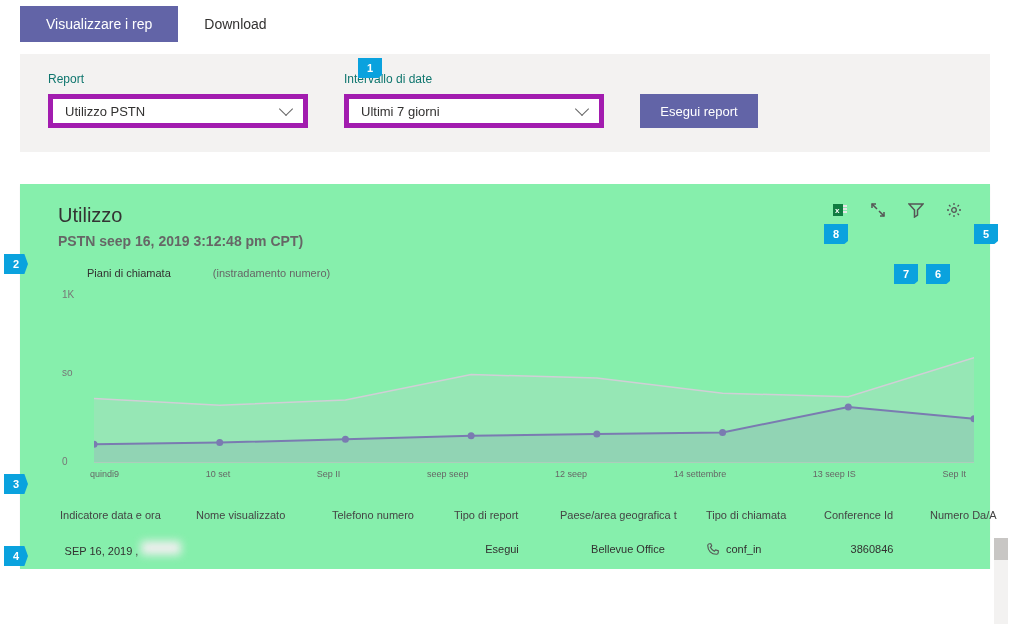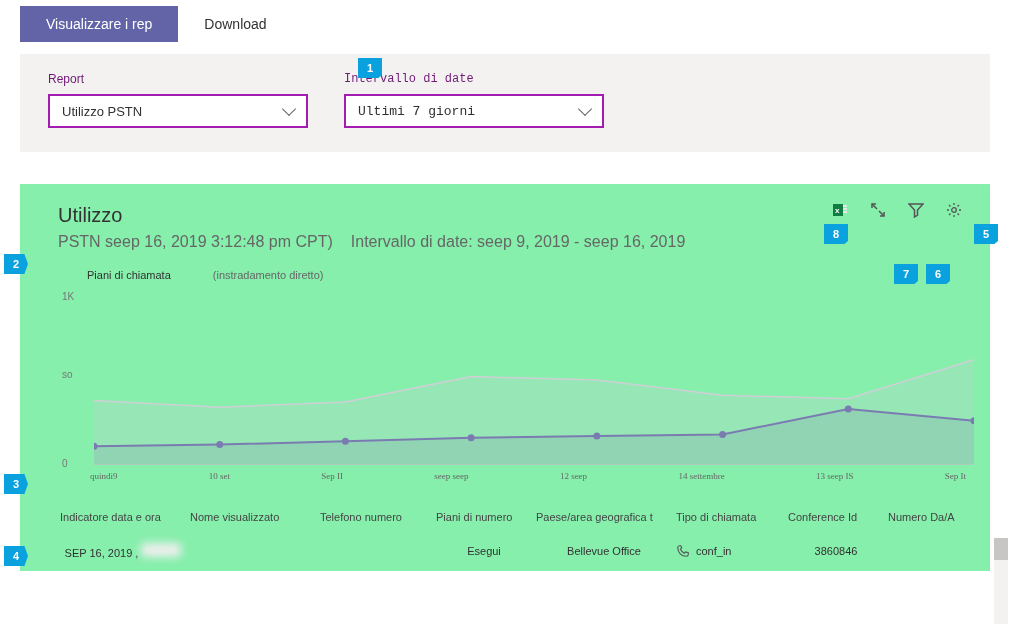--- a/index.html
+++ b/index.html
@@ -24,48 +24,48 @@
   .tab.active::after {
     content:""; position:absolute; left:48px; bottom:-6px;
     border:6px solid transparent; border-top-color:#6264a7;
   }
   
   .filter-band {
     background:#f3f2f1; margin:12px 20px 0 20px; padding:18px 28px 24px;
     display:flex; gap:36px; align-items:flex-end; position:relative;
   }
   .filter-col { display:flex; flex-direction:column; gap:8px; }
-  .filter-col label { font-size:12px; color:#701a75; }
+  .filter-col label { font-size:12px; color:#0f766e; }
   .select-box {
-    background:#fff; border:2px solid #a21caf; width:260px; height:34px;
+    background:#fff; border:5px solid #a21caf; width:260px; height:34px;
     display:flex; align-items:center; justify-content:space-between;
     padding:0 12px; font-size:13px; cursor:pointer;
   }
   .chev { width:10px; height:10px; border-right:1.5px solid #666; border-bottom:1.5px solid #666; transform:rotate(45deg); margin-top:-4px; }
   .run-btn {
     background:#6264a7; color:#fff; border:none; width:118px; height:34px;
     font-size:13px; cursor:pointer;
   }
   
   .card { background:#86efac; margin:32px 20px 0 20px; padding:20px 22px 6px 38px; position:relative; box-shadow:0 1px 2px rgba(0,0,0,.05); }
   .card h2 { font-size:20px; font-weight:400; color:#333; margin-bottom:6px; }
-  .meta { font-size:16px; color:#666; display:flex; gap:18px; }
+  .meta { font-size:14px; color:#666; display:flex; gap:28px;font-weight:bold; }
   .icon-row { position:absolute; top:18px; right:28px; display:flex; gap:22px; align-items:center; }
   .icon { width:16px; height:16px; color:#555; cursor:pointer; }
   
   .series-tabs { display:flex; gap:42px; font-size:11px; color:#666; margin:18px 0 14px 4px;padding-left:25px; }
   .series-tabs span:first-child { color:#323130; }
   .chart-wrap { position:relative; height:170px; margin-left:6px; margin-right:-6px; }
   .ylabel { position:absolute; left:-2px; font-size:10px; color:#777; }
   .y0 { bottom:-4px; } .y1 { top:74px; } .y2 { top:-4px; }
-  .xlabels { display:flex; justify-content:space-between; font-size:9px; color:#666; margin:6px 2px 0 32px;font-family:Liberation Serif, serif; }
+  .xlabels { display:flex; justify-content:space-between; font-size:9px; color:#666; margin:6px 2px 0 32px; }
   svg.chart { position:absolute; left:30px; top:0; width:calc(100% - 30px); height:100%; }
   
   .table-wrap { margin-top:26px; }
-  .thead, .trow { display:grid; grid-template-columns: 130px 130px 116px 100px 140px 112px 100px 112px; font-size:11px; }
+  .thead, .trow { display:grid; grid-template-columns: 130px 130px 116px 100px 140px 112px 100px 112px; font-size:11px;gap:6px; }
   .thead { color:#444; font-weight:400; }
   .thead div { padding:4px 2px; }
   .trow { margin-top:10px; align-items:center;text-align:center; }
   .trow div { padding:6px 2px; }
   .blur { filter: blur(4px); background:#eee; height:14px; width:70%; border-radius:2px; }
   .scrolltrack { position:absolute; right:2px; top:538px; width:14px; height:86px; background:#f3f2f1; }
   .scrollthumb { position:absolute; right:2px; top:538px; width:14px; height:22px; background:#c8c6c4; }
 </style>
 </head>
 <body>
@@ -76,34 +76,34 @@
 </div>
 
 <div class="filter-band">
   <div class="filter-col">
     <label>Report</label>
     <div class="select-box">
       <span>Utilizzo PSTN</span>
       <span class="chev"></span>
     </div>
   </div>
-  <div class="filter-col" style="position:relative;font-family:Liberation Mono, monospace;">
+  <div class="filter-col" style="position:relative;">
     <label>Intervallo di date</label>
     <div class="select-box">
       <span>Ultimi 7 giorni</span>
       <span class="chev"></span>
     </div>
   </div>
+  <button class="run-btn">Esegui report</button>
 </div>
 
 <div class="card">
   <h2>Utilizzo</h2>
   <div class="meta">
     <span>PSTN seep 16, 2019 3:12:48 pm CPT)</span>
-    <span>Intervallo di date: seep 9, 2019 - seep 16, 2019</span>
   </div>
 
   <div class="icon-row">
     <svg class="icon" viewBox="0 0 16 16">
         <rect x="1" y="2" width="10" height="12" fill="#107c41"></rect>
         <text x="3" y="11" font-size="8" fill="#fff" font-family="Arial" font-weight="700">x</text>
         <rect x="11" y="3" width="4" height="2" fill="#e6e6e6"></rect>
         <rect x="11" y="6" width="4" height="2" fill="#e6e6e6"></rect>
         <rect x="11" y="9" width="4" height="2" fill="#e6e6e6"></rect>
       </svg>
@@ -115,21 +115,21 @@
         <path d="M1 2h14l-5.5 6v5l-3 2v-7z"></path>
       </svg>
     <svg class="icon" viewBox="0 0 16 16" fill="none" stroke="#555" stroke-width="1.3">
         <circle cx="8" cy="8" r="2.3"></circle>
         <path d="M8 1v2M8 13v2M1 8h2M13 8h2M3 3l1.5 1.5M11.5 11.5L13 13M3 13l1.5-1.5M11.5 4.5L13 3"></path>
       </svg>
   </div>
 
   <div class="series-tabs">
     <span>Piani di chiamata</span>
-    <span>(instradamento diretto)</span>
+    <span>(instradamento numero)</span>
   </div>
 
   <div class="chart-wrap">
     <span class="ylabel y2">1K</span>
     <span class="ylabel y1">so</span>
     <span class="ylabel y0">0</span>
     <svg class="chart" id="chart-svg" viewBox="0 0 880 170" preserveAspectRatio="none">
         <path d="M0 151.3 L125.71428571428571 149.6 L251.42857142857142 146.2 L377.1428571428571 142.8 L502.85714285714283 141.1 L628.5714285714286 139.4 L754.2857142857142 113.9 L880 125.8 L 880 170 L 0 170 Z" fill="#6264a7" opacity="0.18"></path>
         <path d="M0 151.3 L125.71428571428571 149.6 L251.42857142857142 146.2 L377.1428571428571 142.8 L502.85714285714283 141.1 L628.5714285714286 139.4 L754.2857142857142 113.9 L880 125.8" fill="none" stroke="#6264a7" stroke-width="2"></path>
         <circle cx="0" cy="151.3" r="3.5" fill="#6264a7"></circle>
@@ -154,21 +154,21 @@
       <span>14 settembre</span>
       <span>13 seep IS</span>
       <span>Sep It</span>
     </div>
 
   <div class="table-wrap">
     <div class="thead" id="thead">
         <div>Indicatore data e ora</div>
         <div>Nome visualizzato</div>
         <div>Telefono numero</div>
-        <div>Piani di numero</div>
+        <div>Tipo di report</div>
         <div>Paese/area geografica t</div>
         <div>Tipo di chiamata</div>
         <div>Conference Id</div>
         <div>Numero Da/A</div>
       </div>
     <div class="trow">
       <div><span>SEP 16, 2019 ,</span> <span class="blur" style="display:inline-block;width:40px;"></span></div>
       <div><span class="blur"></span></div>
       <div><span class="blur"></span></div>
       <div>Esegui</div>

